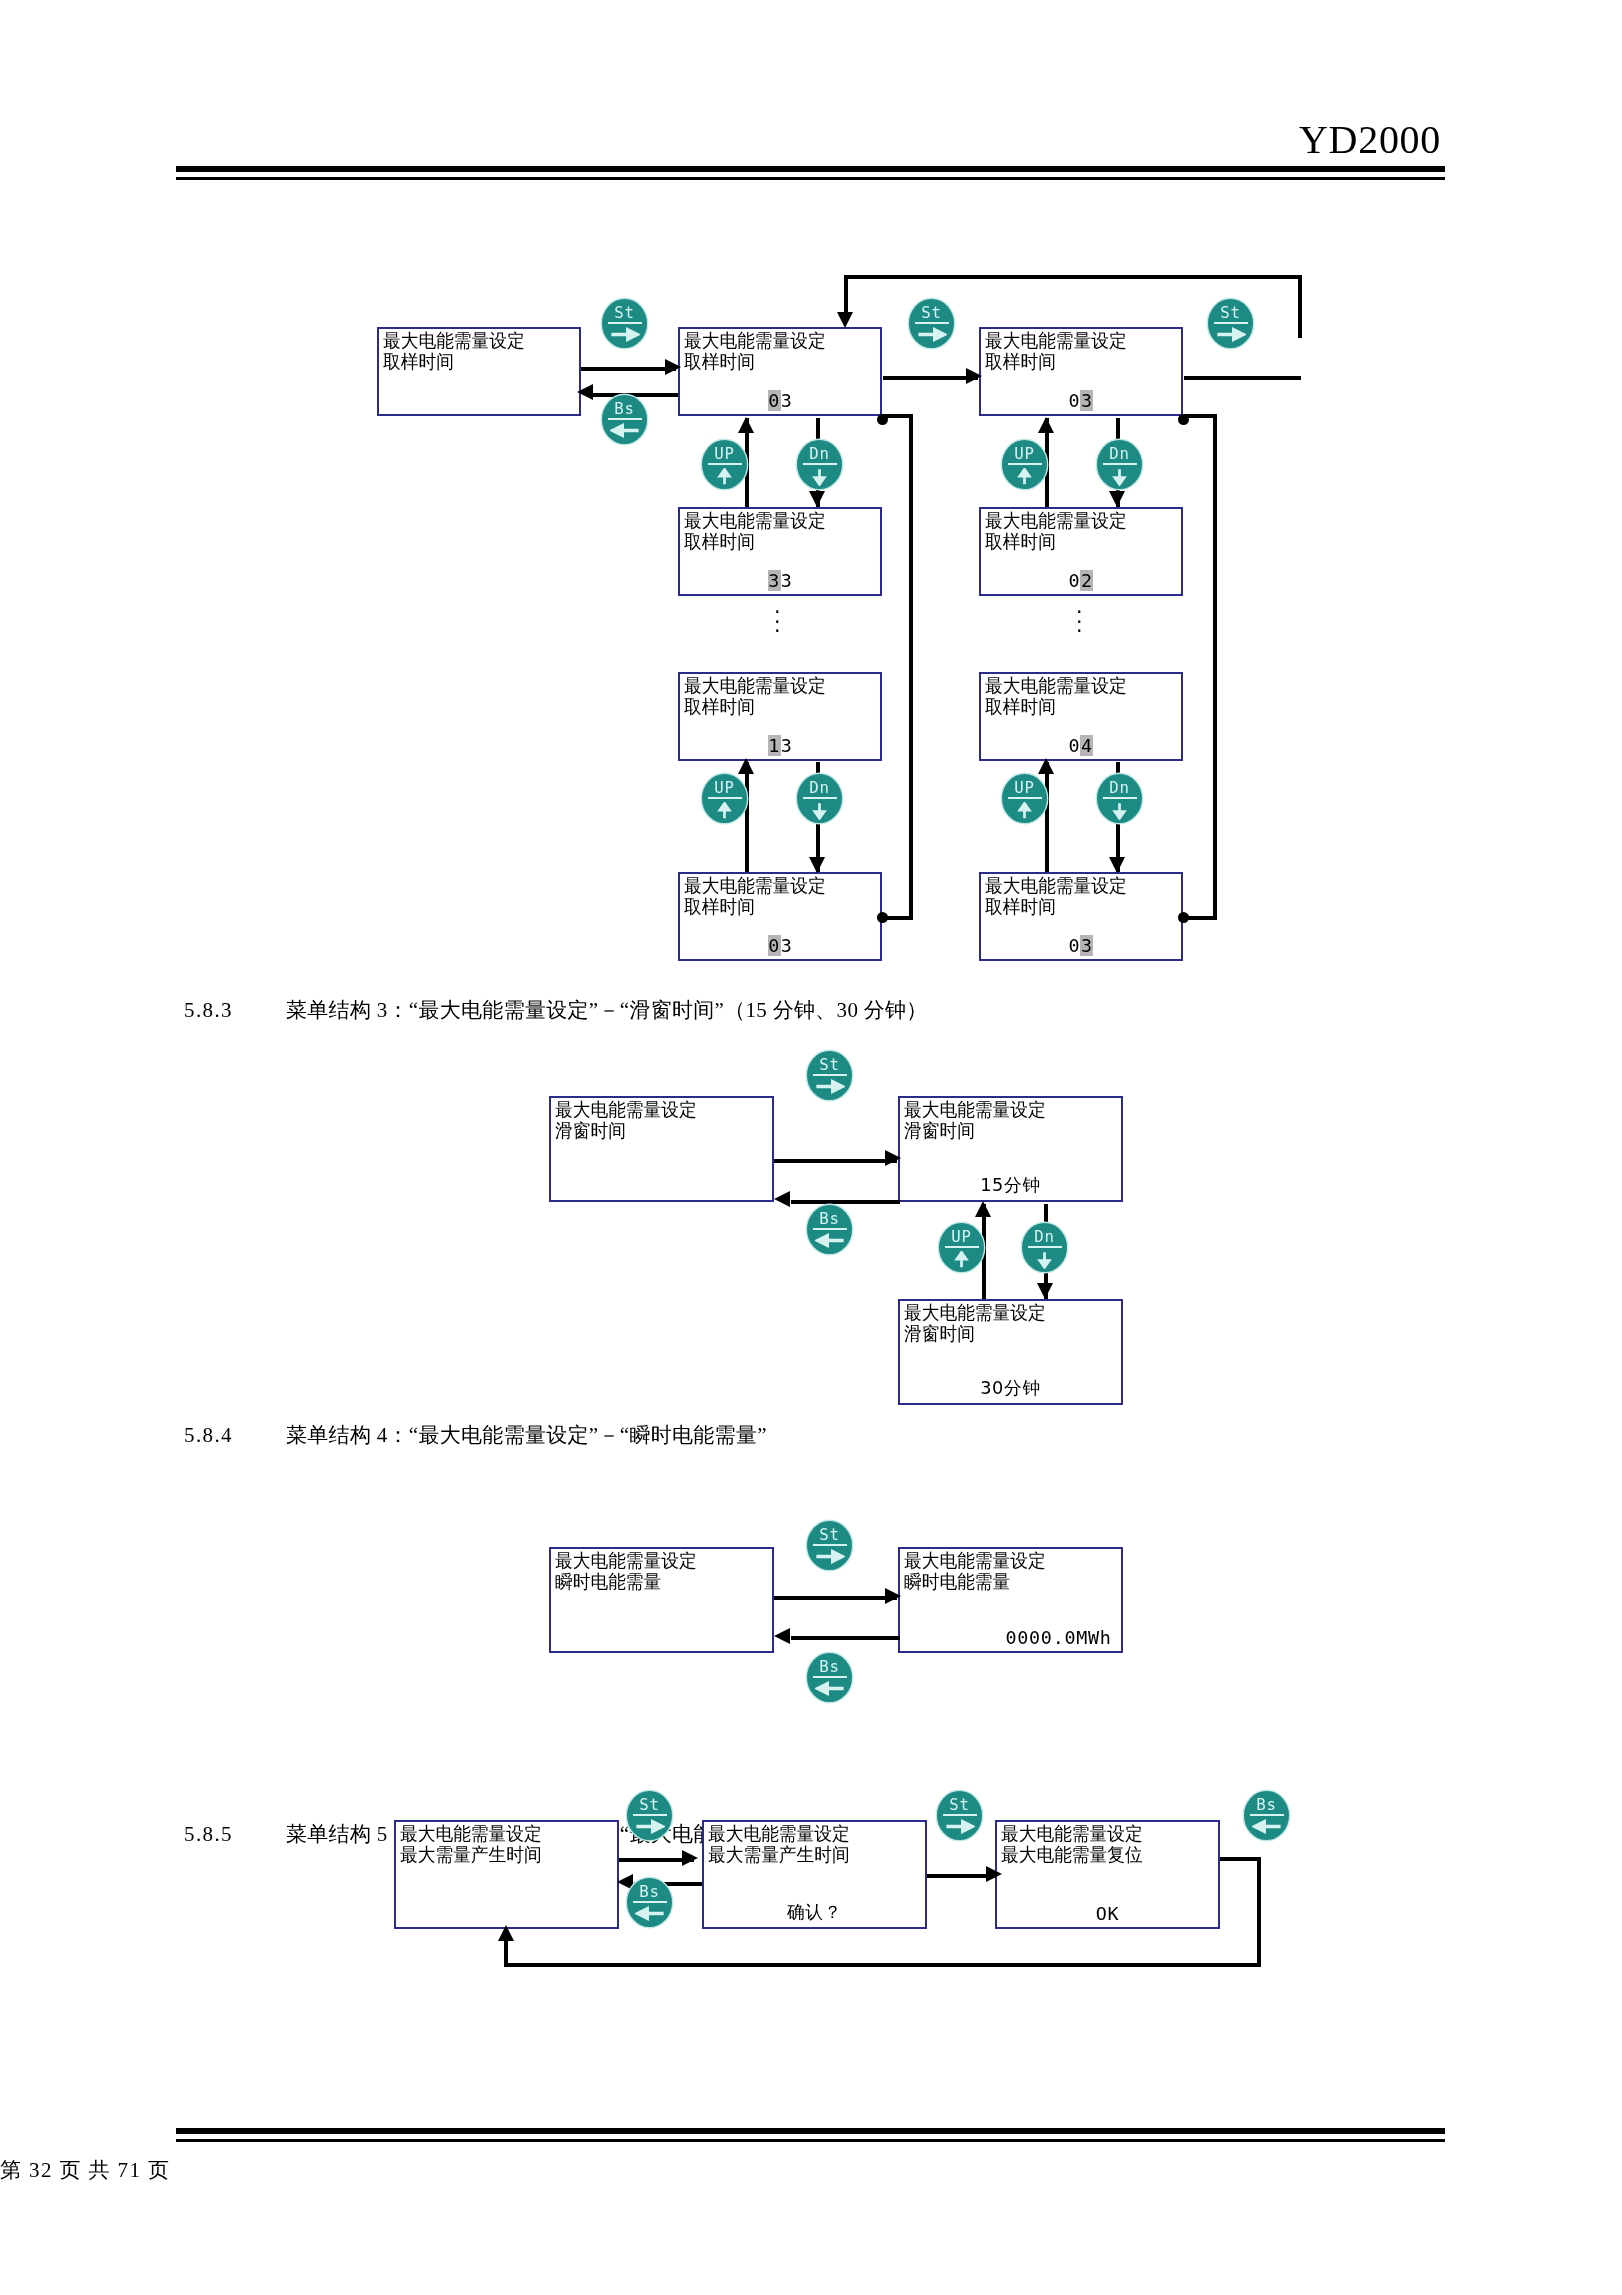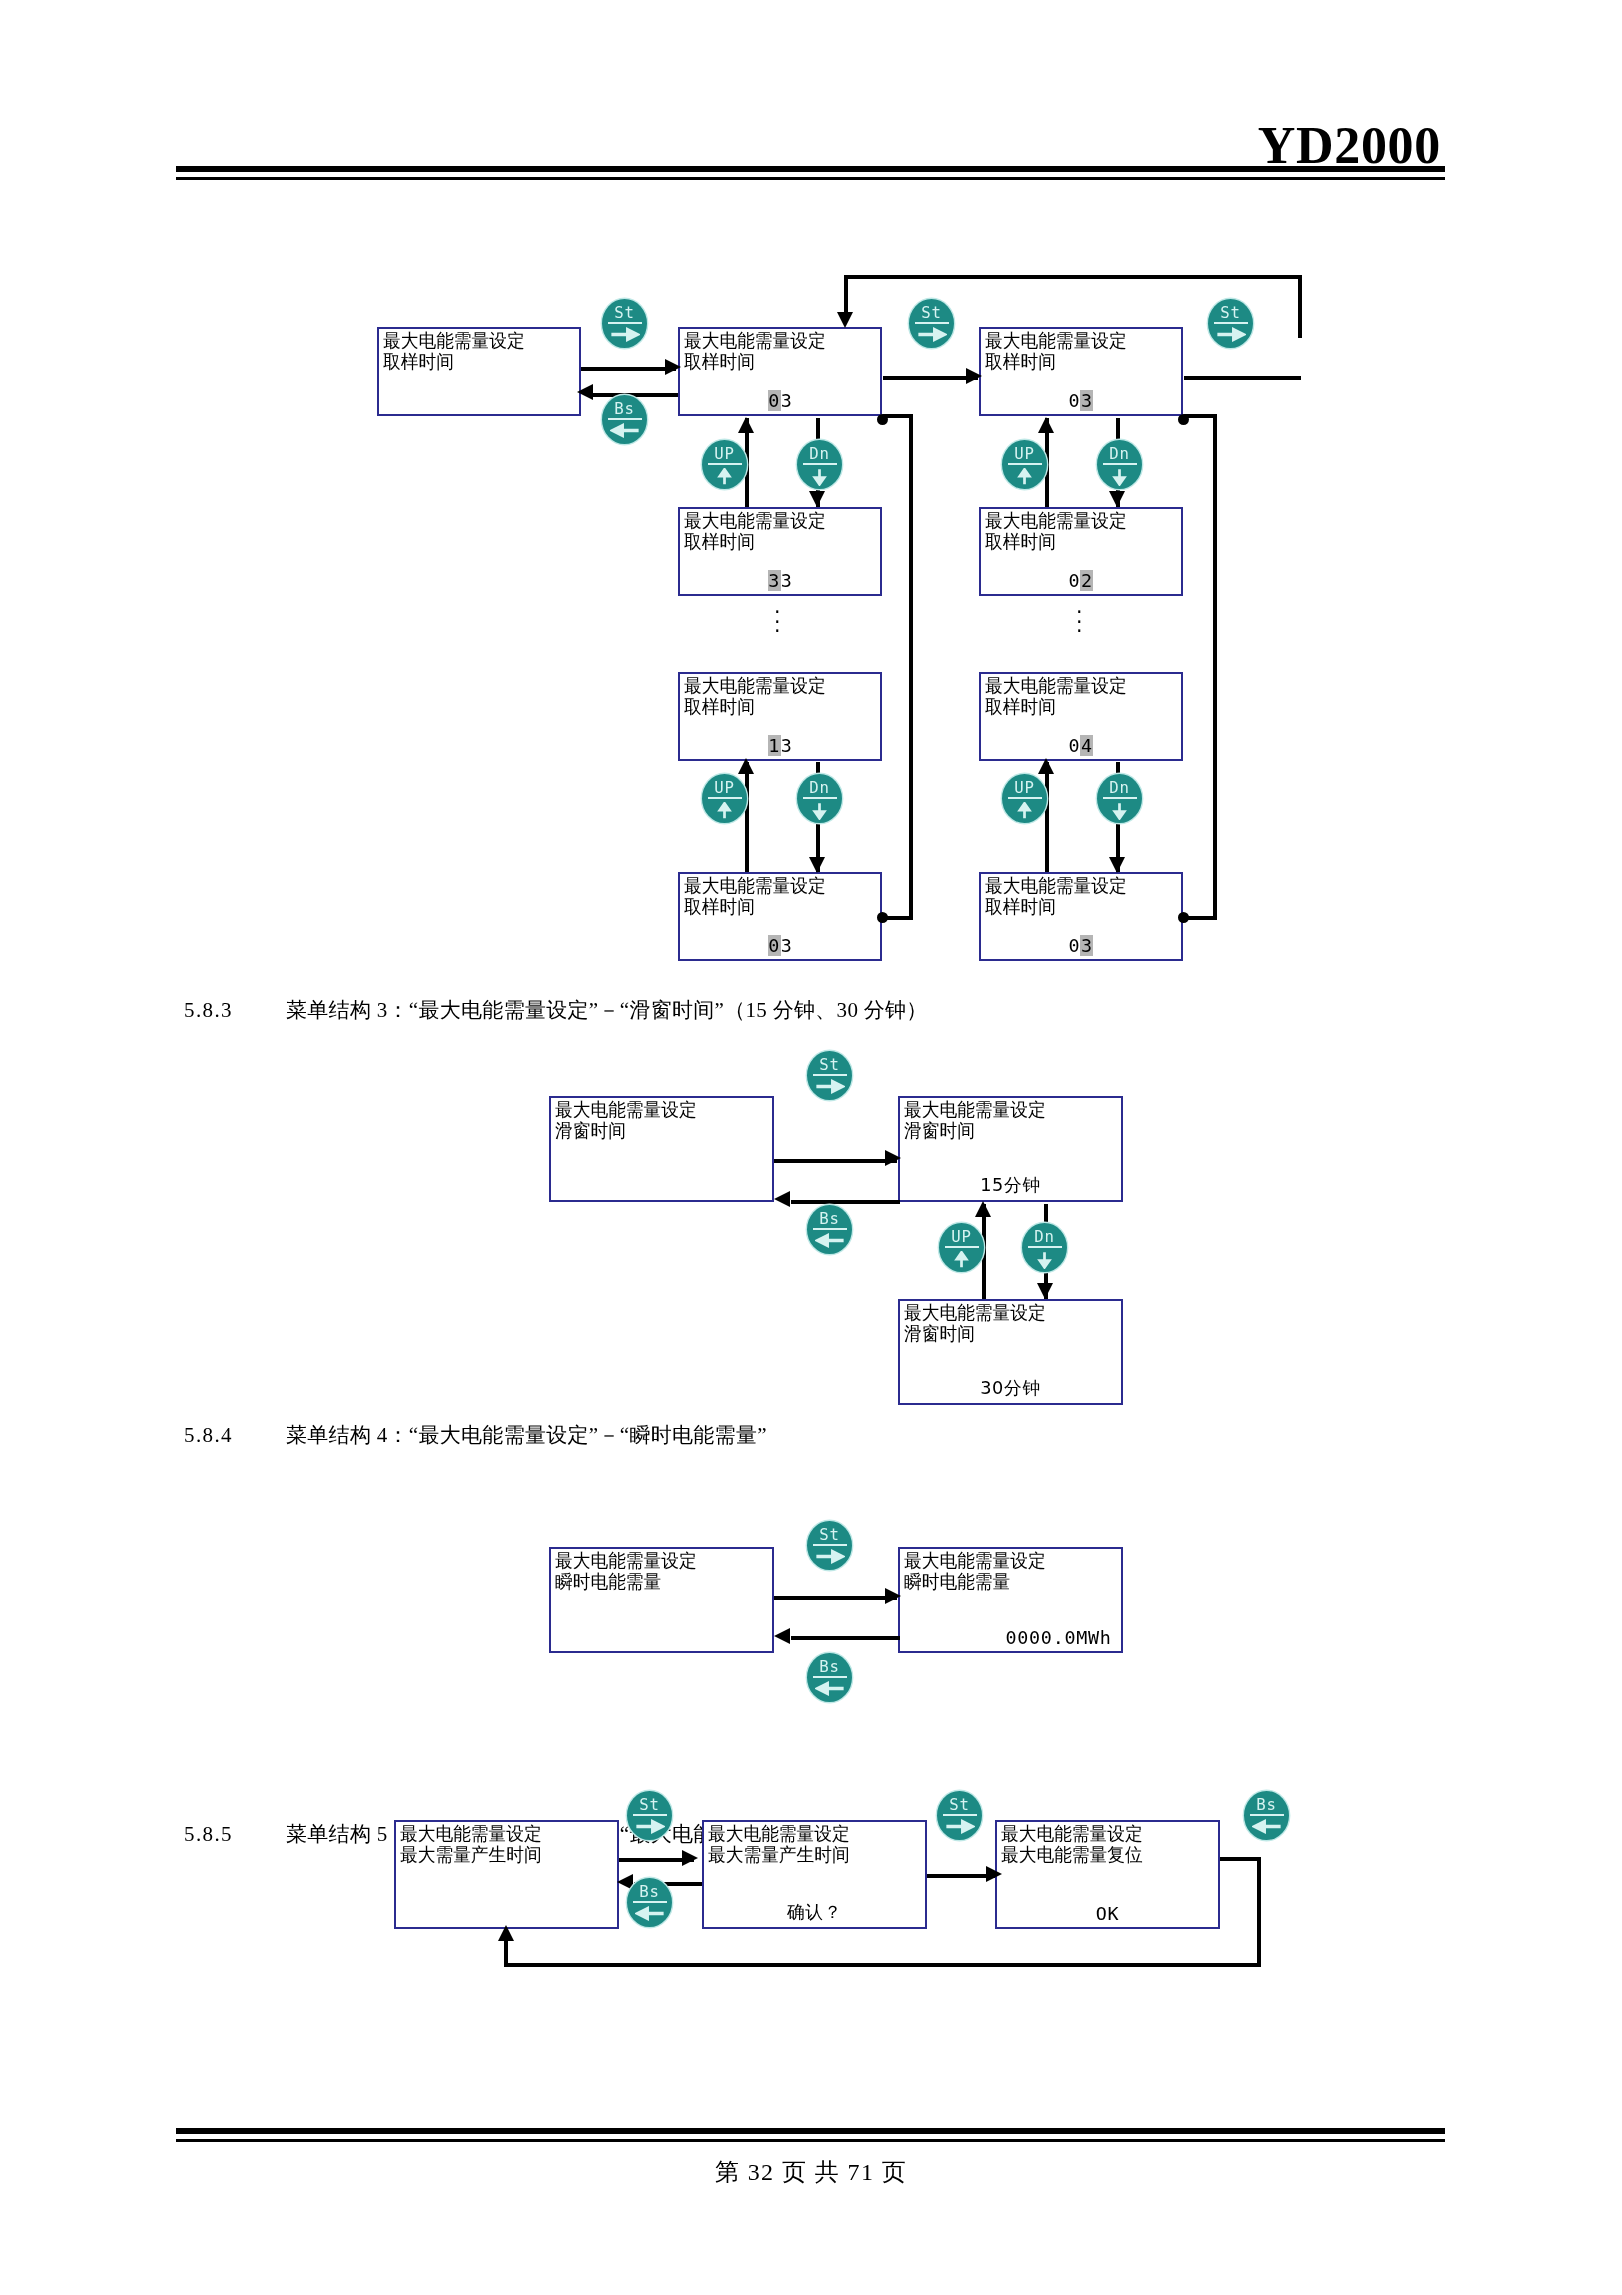--- a/index.html
+++ b/index.html
@@ -22,22 +22,22 @@
     left: 0; top: 0;
     width: 1622px;
     height: 2295px;
   }
 
   
   .doc-title {
     position: absolute;
     right: 181px;
     top: 116px;
-    font-size: 52px;
-    font-weight: bold;
+    font-size: 40px;
+    font-weight: normal;
     letter-spacing: 0.7px;
     font-family: "Liberation Serif", "DejaVu Serif", serif;
   }
   .hdr-rule-thick {
     position: absolute;
     left: 176px;
     top: 166px;
     width: 1269px;
     height: 6.1px;
     background: #000;
@@ -65,22 +65,22 @@
     left: 176px;
     top: 2139px;
     width: 1269px;
     height: 2.7px;
     background: #000;
   }
   .page-number {
     position: absolute;
     left: 0; right: 0;
     top: 2156px;
-    text-align: center;
-    font-size: 24px;
+    text-align: left;
+    font-size: 21px;
     letter-spacing: 1.4px;
   }
 
   
   .sec-head {
     position: absolute;
     font-size: 21px;
     white-space: nowrap;
     letter-spacing: 0.3px;
   }

